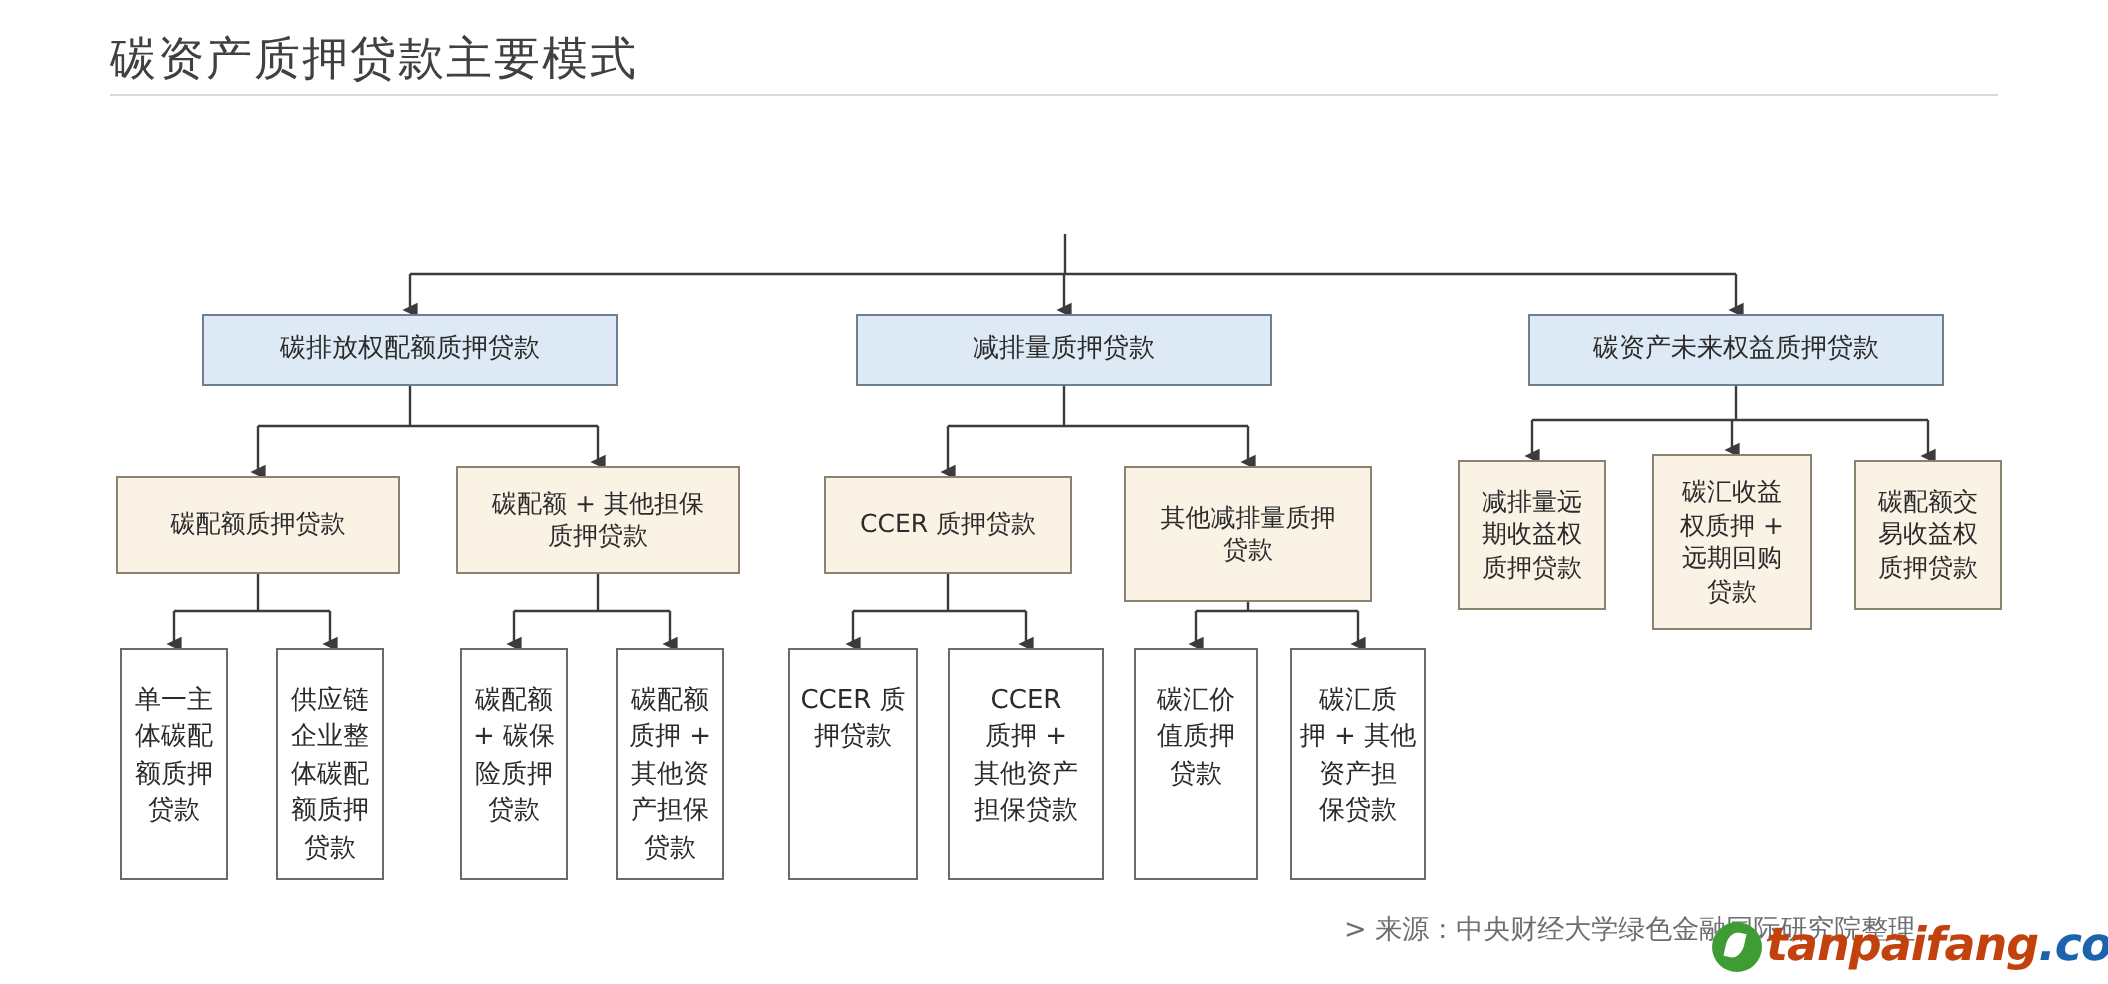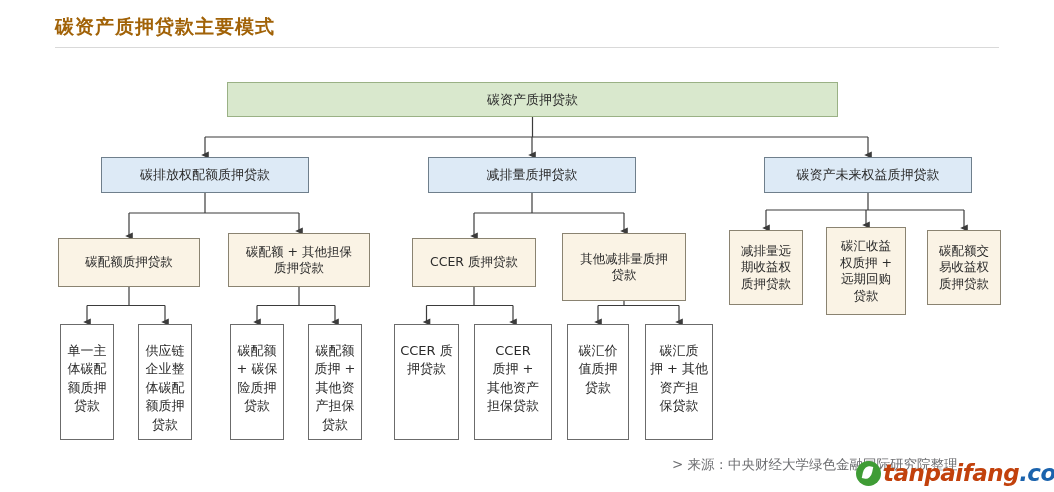--- a/index.html
+++ b/index.html
@@ -16,23 +16,23 @@
     height: 492px;
     background: #ffffff;
     overflow: hidden;
   }
 
   
   #title {
     position: absolute;
     left: 55px;
     top: 14px;
-    font-size: 19px;
-    font-weight: bold;
-    color: #a16207;
+    font-size: 23px;
+    font-weight: normal;
+    color: #404040;
     letter-spacing: 1px;
     white-space: nowrap;
   }
   #title-rule {
     position: absolute;
     left: 55px;
     top: 47px;
     width: 944px;
     height: 1px;
     background: #d9d9d9;
@@ -184,21 +184,20 @@
           <path d="M474,287 L474,305.5"></path>
           <path d="M426.5,305.5 L513,305.5"></path>
           <path d="M426.5,305.5 L426.5,322" marker-end="url(#ah)"></path>
           <path d="M513,305.5 L513,322" marker-end="url(#ah)"></path>
           <path d="M624,287 L624,305.5"></path>
           <path d="M598,305.5 L679,305.5"></path>
           <path d="M598,305.5 L598,322" marker-end="url(#ah)"></path>
           <path d="M679,305.5 L679,322" marker-end="url(#ah)"></path>
         </g>
     </svg>
-  <div class="node root" style="left: 227px; top: 82px; width: 611px; height: 35px;"><span>碳资产质押贷款</span></div>
       <div class="node cat" style="left: 101px; top: 157px; width: 208px; height: 36px;"><span>碳排放权配额质押贷款</span></div>
       <div class="node cat" style="left: 428px; top: 157px; width: 208px; height: 36px;"><span>减排量质押贷款</span></div>
       <div class="node cat" style="left: 764px; top: 157px; width: 208px; height: 36px;"><span>碳资产未来权益质押贷款</span></div>
       <div class="node sub" style="left: 58px; top: 238px; width: 142px; height: 49px;"><span>碳配额质押贷款</span></div>
       <div class="node sub" style="left: 228px; top: 233px; width: 142px; height: 54px;"><span>碳配额 + 其他担保
 质押贷款</span></div>
       <div class="node sub" style="left: 412px; top: 238px; width: 124px; height: 49px;"><span>CCER 质押贷款</span></div>
       <div class="node sub" style="left: 562px; top: 233px; width: 124px; height: 68px;"><span>其他减排量质押
 贷款</span></div>
       <div class="node sub" style="left: 729px; top: 230px; width: 74px; height: 75px;"><span>减排量远

